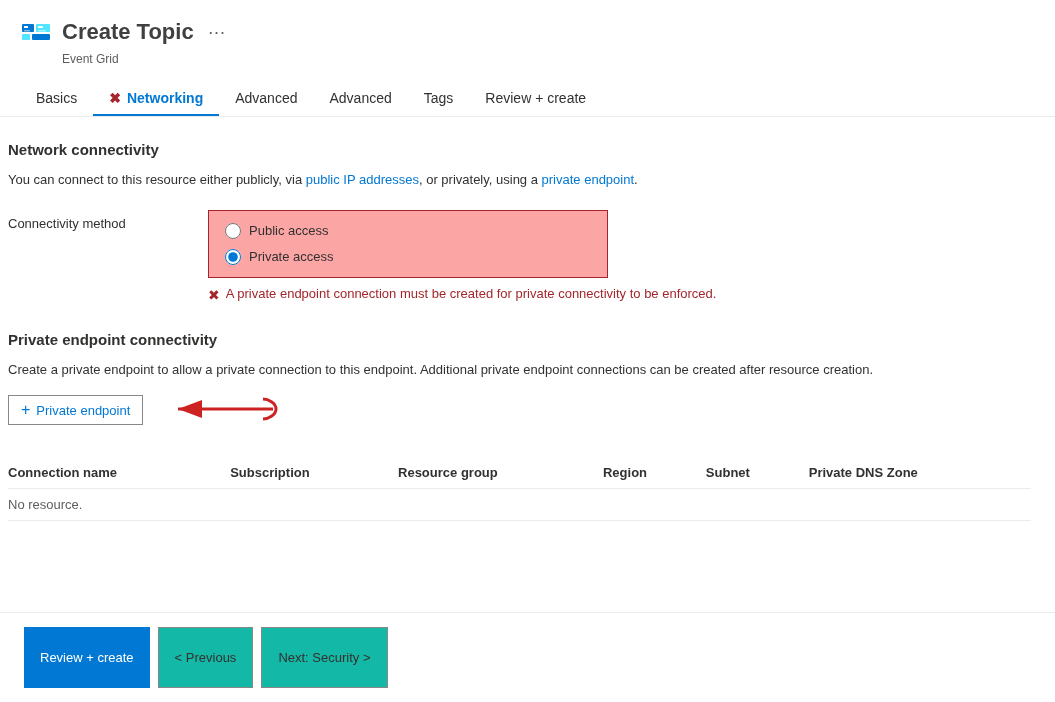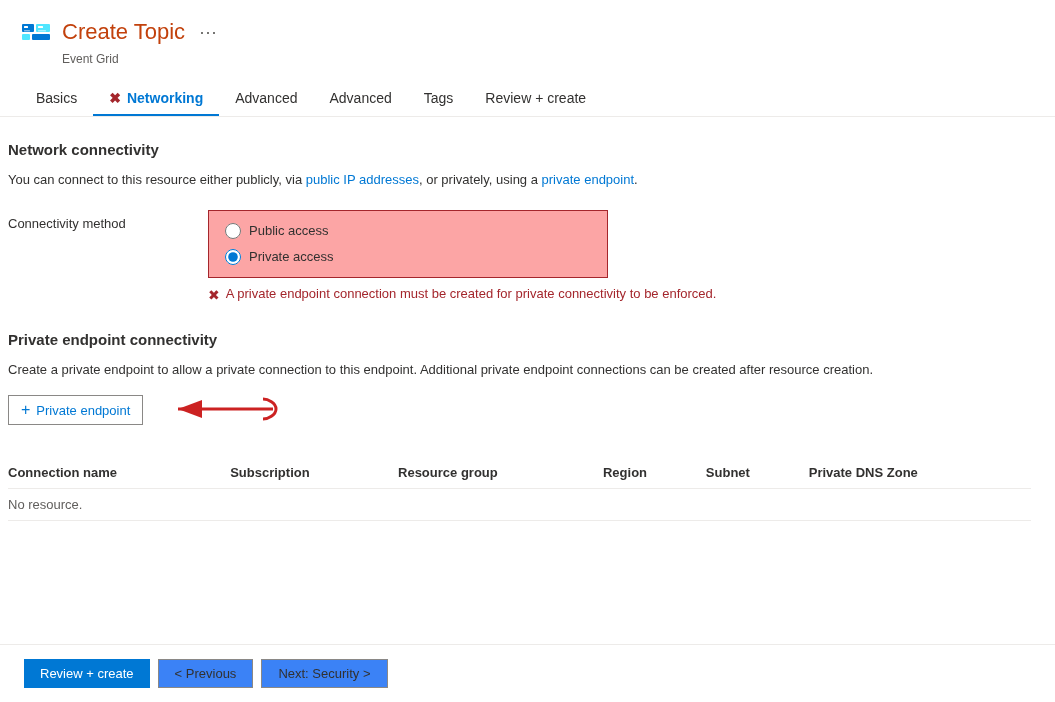--- a/index.html
+++ b/index.html
@@ -22,22 +22,22 @@
       background: #fff;
     }
     .page-title-row {
       display: flex;
       align-items: center;
       gap: 10px;
       margin-bottom: 4px;
     }
     .page-title-text {
       font-size: 22px;
-      font-weight: 400;
-      color: #c2410c;
+      font-weight: 700;
+      color: #404040;
     }
     .page-subtitle {
       font-size: 12px;
       color: #605e5c;
       margin-left: 42px;
       margin-bottom: 16px;
     }
     .more-icon {
       color: #605e5c;
       font-size: 18px;
@@ -233,24 +233,24 @@
     .btn-primary {
       background: #0078d4;
       color: #fff;
       border: none;
       padding: 6px 16px;
       font-size: 13px;
       cursor: pointer;
       font-family: inherit;
     }
     .btn-secondary {
-      background: #3b82f6;
+      background: #14b8a6;
       color: #323130;
       border: 1px solid #8a8886;
-      padding: 6px 16px;
+      padding: 22px 16px;
       font-size: 13px;
       cursor: pointer;
       font-family: inherit;
     }
 
     
     .event-grid-icon {
       width: 32px;
       height: 32px;
     }

